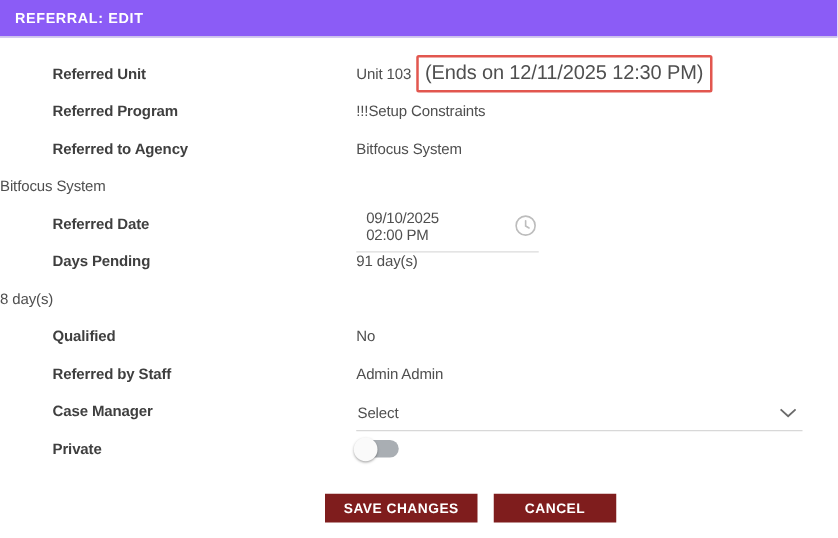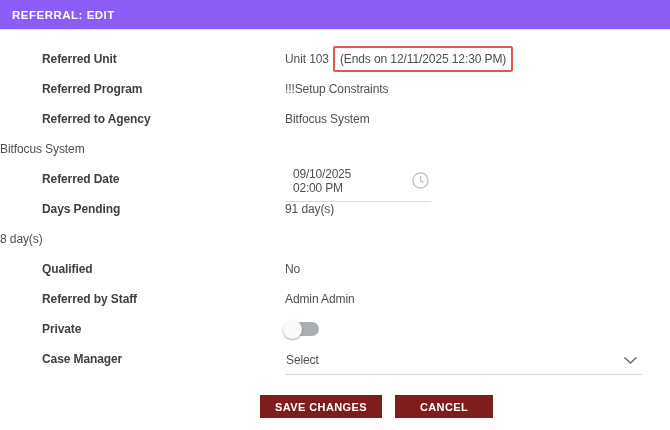--- a/index.html
+++ b/index.html
@@ -19,21 +19,21 @@
 
   .label {
     width: 285px; padding-left: 42px; flex: 0 0 285px;
     font-size: 12px; font-weight: bold; color: #3f3f3f; letter-spacing: -0.1px;
   }
   .value { font-size: 12px; color: #4f4f4f; letter-spacing: -0.1px; }
 
   .highlight-box {
     display: inline-block; margin-left: 4px;
     border: 2px solid #e2574f; border-radius: 2px;
-    padding: 4px 5px; color: #4f4f4f; font-size: 12px;
+    padding: 4px 5px; color: #4f4f4f; font-size: 16px;
   }
 
   .date-box {
     display: inline-flex; align-items: center;
     border-bottom: 1px solid #dcdcdc;
     width: 146px; padding: 0 2px 6px 8px; margin-top: 10px;
     justify-content: space-between;
     gap: 32px;
   }
   .date-box .value { letter-spacing: -0.2px; }
@@ -121,36 +121,36 @@
     <div class="label">Qualified</div>
     <div class="value">No</div>
   </div>
 
   <div class="row">
     <div class="label">Referred by Staff</div>
     <div class="value">Admin Admin</div>
   </div>
 
   <div class="row">
-    <div class="label">Private</div>
-    <div class="toggle">
-      <div class="knob"></div>
-    </div>
-  </div>
-
-  <div class="row">
     <div class="label">Case Manager</div>
     <div class="select-box">
       <span class="value">Select</span>
       <span class="icon">
         <svg width="15" height="9" viewBox="0 0 15 9" fill="none">
           <path d="M1.5 1.5 L7.5 7 L13.5 1.5" stroke="#6b6b6b" stroke-width="1.5" fill="none"></path>
         </svg>
       </span>
     </div>
   </div>
 
+  <div class="row">
+    <div class="label">Private</div>
+    <div class="toggle">
+      <div class="knob"></div>
+    </div>
+  </div>
+
   <div class="actions">
     <button class="btn btn-save">SAVE CHANGES</button>
     <button class="btn btn-cancel">CANCEL</button>
   </div>
 
 </div>
 
 </body></html>

